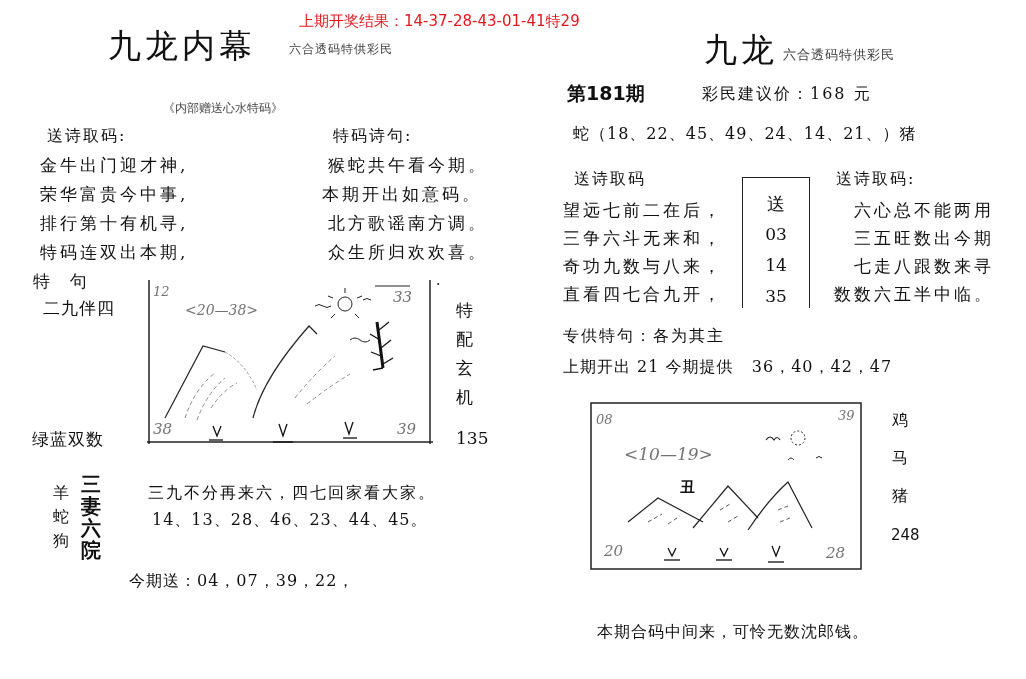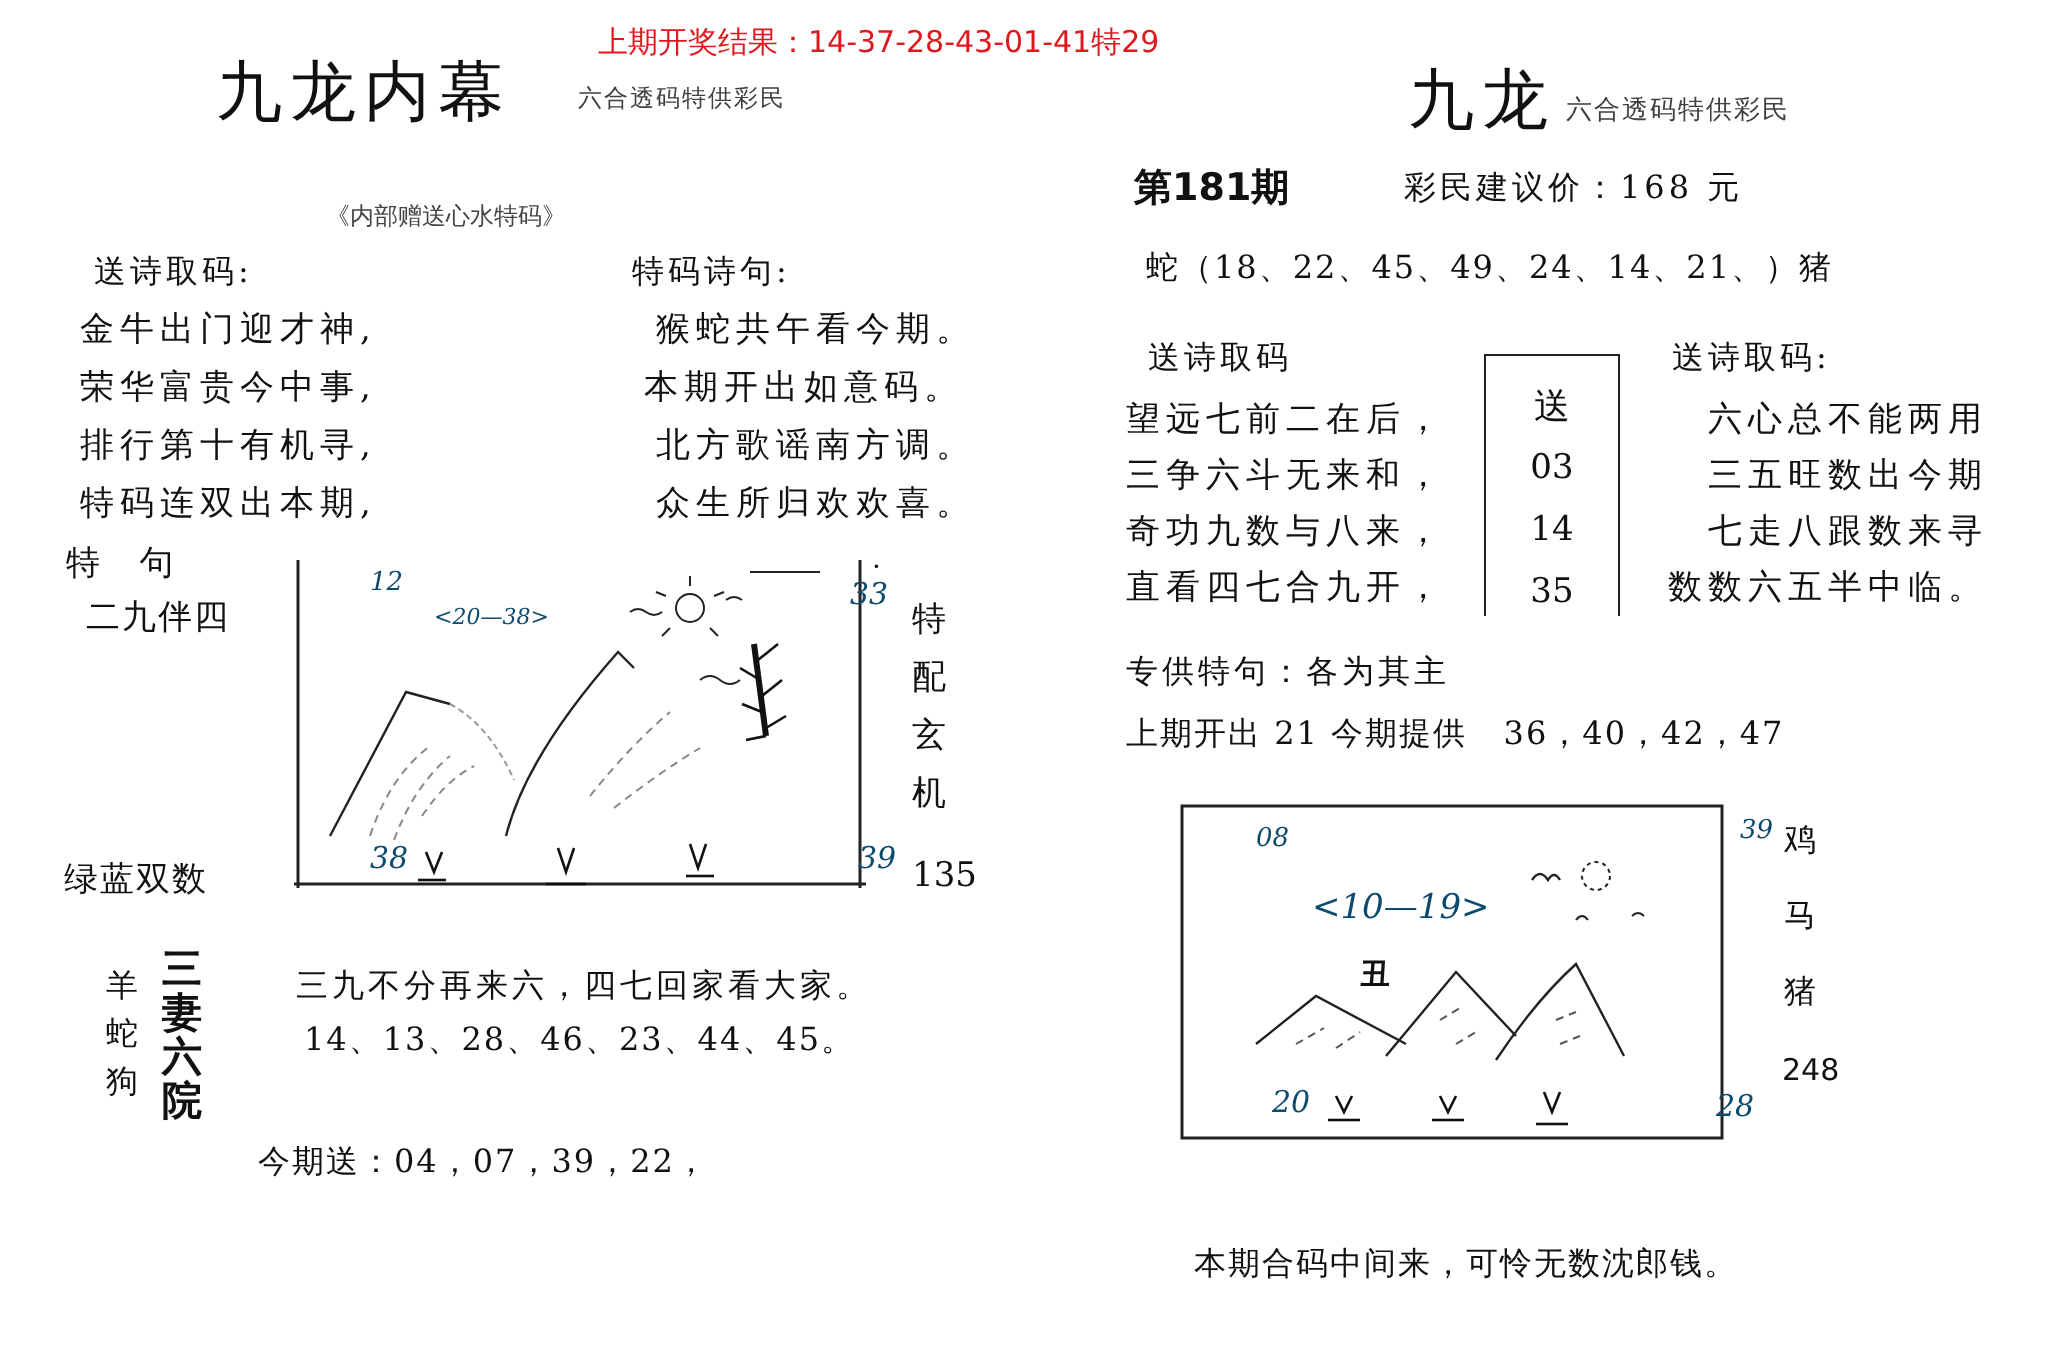--- a/index.html
+++ b/index.html
@@ -11,37 +11,37 @@
   .sans { font-family:"DejaVu Sans", "Liberation Sans", sans-serif; }
   .result { color:#e0181e; font-family:"DejaVu Sans", "Liberation Sans", sans-serif; font-size:15px; left:299px; top:12px; }
   .title-big { font-size:33px; letter-spacing:4px; font-weight:normal; }
   .subtitle { font-size:12px; color:#404040; letter-spacing:1px; }
   .t17 { font-size:17px; letter-spacing:3px; }
   .t16 { font-size:16px; letter-spacing:2px; }
   .issue { font-family:"DejaVu Sans", "Liberation Sans", sans-serif; font-size:19px; font-weight:bold; }
   .poem-line { line-height:29px; }
   .box { position:absolute; border:1.5px solid #222; }
   .vcol { display:flex; flex-direction:column; align-items:center; }
-  .hand { font-family:"DejaVu Serif", serif; font-style:italic; font-size:15px; color:#0c4a6e;margin-left:32px; }
+  .hand { font-family:"DejaVu Serif", serif; font-style:italic; font-size:15px; color:#737373; }
 </style>
 </head>
 <body>
 
 <div class="abs result">上期开奖结果：14-37-28-43-01-41特29</div>
 
 <div class="abs title-big" style="left:108px;top:24px;">九龙内幕</div>
 <div class="abs subtitle" style="left:289px;top:41px;">六合透码特供彩民</div>
 
 <div class="abs title-big" style="left:704px;top:28px;">九龙</div>
 <div class="abs subtitle" style="left:783px;top:46px;font-size:13px;">六合透码特供彩民</div>
 
 <div class="abs" style="left:163px;top:100px;font-size:12px;color:#444;text-align:center;">《内部赠送心水特码》</div>
 
 <div class="abs t16" style="left:47px;top:126px;">送诗取码:</div>
-<div class="abs t16" style="left:316px;top:126px;">特码诗句:</div>
+<div class="abs t16" style="left:333px;top:126px;">特码诗句:</div>
 
 <div class="abs t17" style="left:40px;top:151px;">
   <div class="poem-line">金牛出门迎才神,</div>
   <div class="poem-line">荣华富贵今中事,</div>
   <div class="poem-line">排行第十有机寻,</div>
   <div class="poem-line">特码连双出本期,</div>
 </div>
 <div class="abs t17" style="left:322px;top:151px;">
   <div class="poem-line" style="padding-left:6px">猴蛇共午看今期。</div>
   <div class="poem-line">本期开出如意码。</div>
@@ -95,21 +95,21 @@
       <path d="M68 148 l4 10 l4 -10"></path>
         <line x1="64" y1="162" x2="78" y2="162"></line>
       <path d="M134 146 l4 12 l4 -12"></path>
         <line x1="128" y1="164" x2="148" y2="164"></line>
       <path d="M200 144 l4 12 l4 -12"></path>
         <line x1="198" y1="160" x2="212" y2="160"></line>
     </g>
   </svg>
   <div class="abs hand" style="left:8px;top:6px;font-size:13px;">12</div>
   <div class="abs hand" style="left:248px;top:10px;">33</div>
-  <div class="abs hand" style="left:40px;top:24px;font-size:11px;">&lt;20—38&gt;</div>
+  <div class="abs hand" style="left:40px;top:24px;font-size:14px;">&lt;20—38&gt;</div>
   <div class="abs hand" style="left:8px;top:142px;">38</div>
   <div class="abs hand" style="left:252px;top:142px;">39</div>
 </div>
 <div class="abs" style="left:436px;top:276px;font-size:14px;">·</div>
 
 <div class="abs vcol t17" style="left:456px;top:296px;line-height:29px;">
   <span>特</span>
   <span>配</span>
   <span>玄</span>
   <span>机</span>

